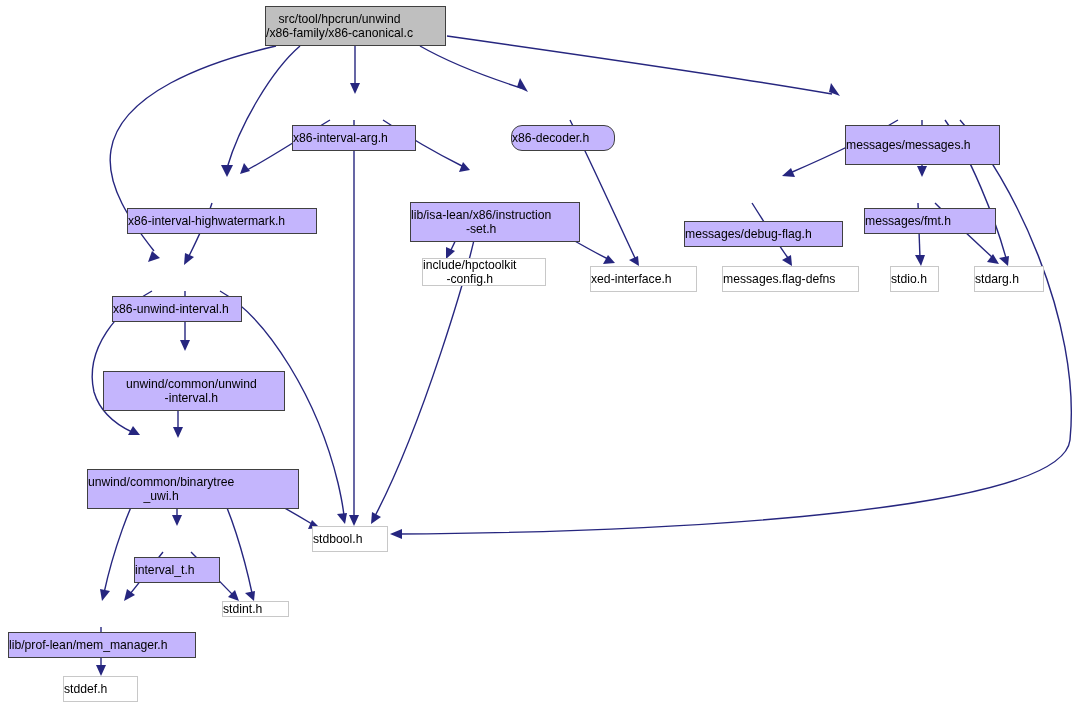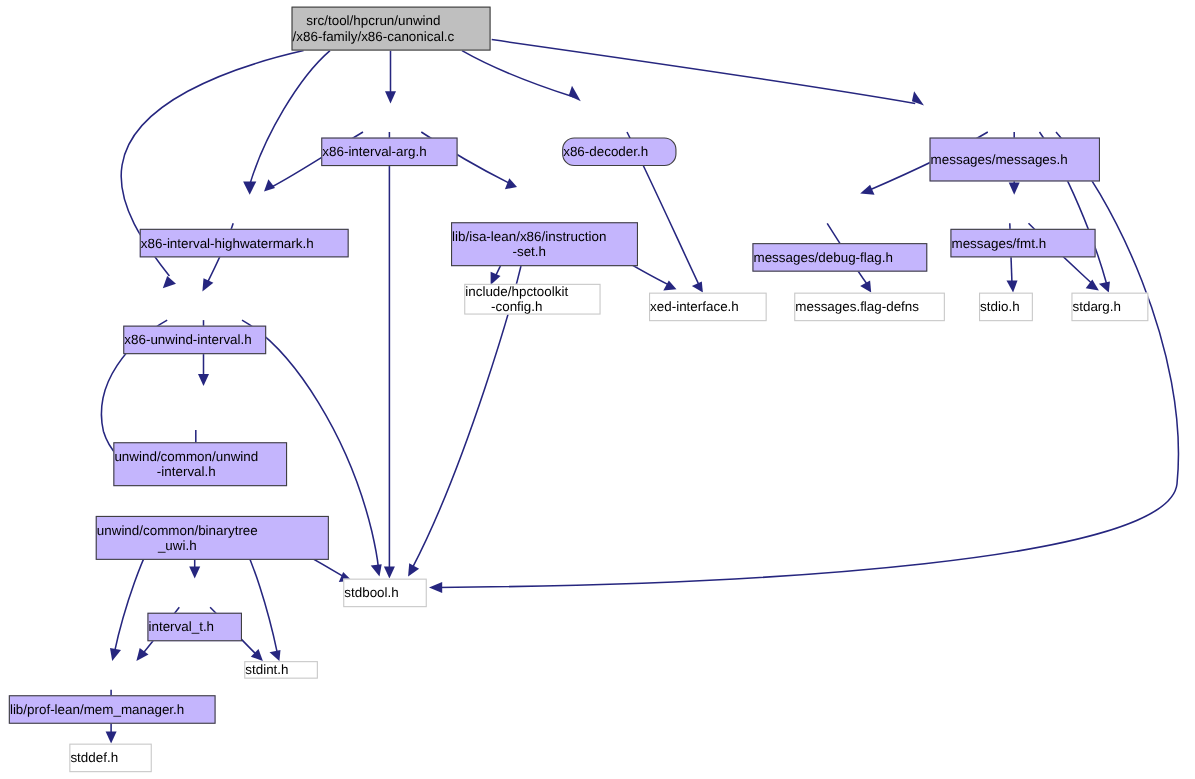--- a/index.html
+++ b/index.html
@@ -142,21 +142,21 @@
 -set.h</span></div>
       <div class="node-box kind-header" style="left: 684px; top: 190px; width: 159px; height: 26px;"><span class="node-label">messages/debug-flag.h</span></div>
       <div class="node-box kind-header" style="left: 864px; top: 177px; width: 132px; height: 26px;"><span class="node-label">messages/fmt.h</span></div>
       <div class="node-box kind-header" style="left: 112px; top: 265px; width: 130px; height: 26px;"><span class="node-label">x86-unwind-interval.h</span></div>
       <div class="node-box kind-system" style="left: 390px; top: 258px; width: 124px; height: 28px; margin-left: 32px;"><span class="node-label">include/hpctoolkit
 -config.h</span></div>
       <div class="node-box kind-system" style="left: 590px; top: 266px; width: 107px; height: 26px;"><span class="node-label">xed-interface.h</span></div>
       <div class="node-box kind-system" style="left: 722px; top: 266px; width: 137px; height: 26px;"><span class="node-label">messages.flag-defns</span></div>
       <div class="node-box kind-system" style="left: 890px; top: 266px; width: 49px; height: 26px;"><span class="node-label">stdio.h</span></div>
       <div class="node-box kind-system" style="left: 974px; top: 266px; width: 70px; height: 26px;"><span class="node-label">stdarg.h</span></div>
-      <div class="node-box kind-header" style="left: 103px; top: 371px; width: 158px; height: 40px;"><span class="node-label">unwind/common/unwind
+      <div class="node-box kind-header" style="left: 103px; top: 340px; width: 182px; height: 40px; padding-left: 22px;"><span class="node-label">unwind/common/unwind
 -interval.h</span></div>
       <div class="node-box kind-header" style="left: 87px; top: 438px; width: 212px; height: 40px;"><span class="node-label">unwind/common/binarytree
 _uwi.h</span></div>
       <div class="node-box kind-header" style="left: 134px; top: 526px; width: 86px; height: 26px;"><span class="node-label">interval_t.h</span></div>
       <div class="node-box kind-system" style="left: 312px; top: 526px; width: 76px; height: 26px;"><span class="node-label">stdbool.h</span></div>
       <div class="node-box kind-header" style="left: 8px; top: 601px; width: 188px; height: 26px;"><span class="node-label">lib/prof-lean/mem_manager.h</span></div>
       <div class="node-box kind-system" style="left: 222px; top: 601px; width: 67px; height: 16px;"><span class="node-label">stdint.h</span></div>
       <div class="node-box kind-system" style="left: 63px; top: 676px; width: 75px; height: 26px;"><span class="node-label">stddef.h</span></div>
     </div>
 </div>

